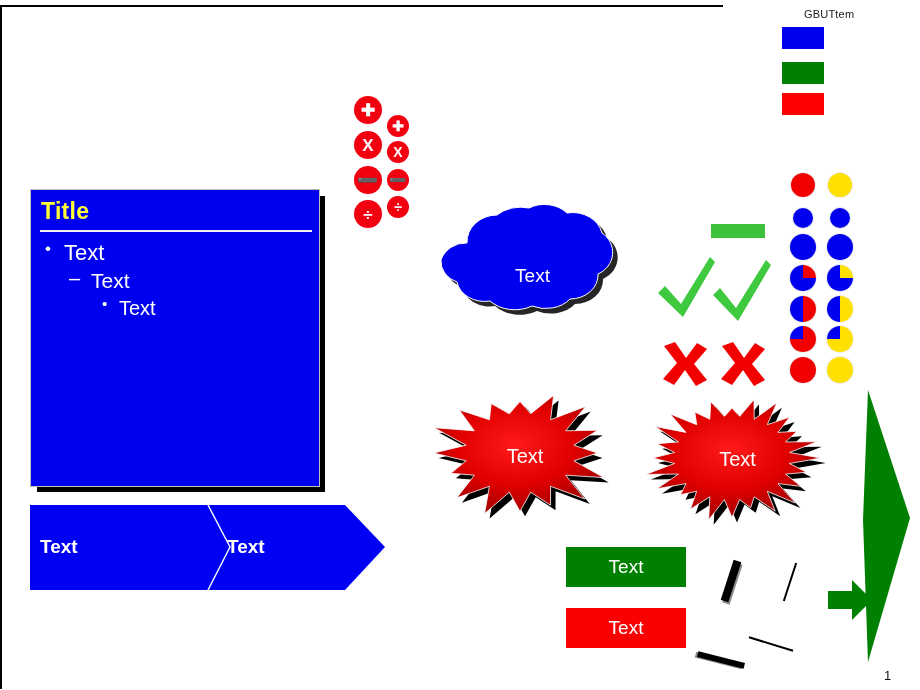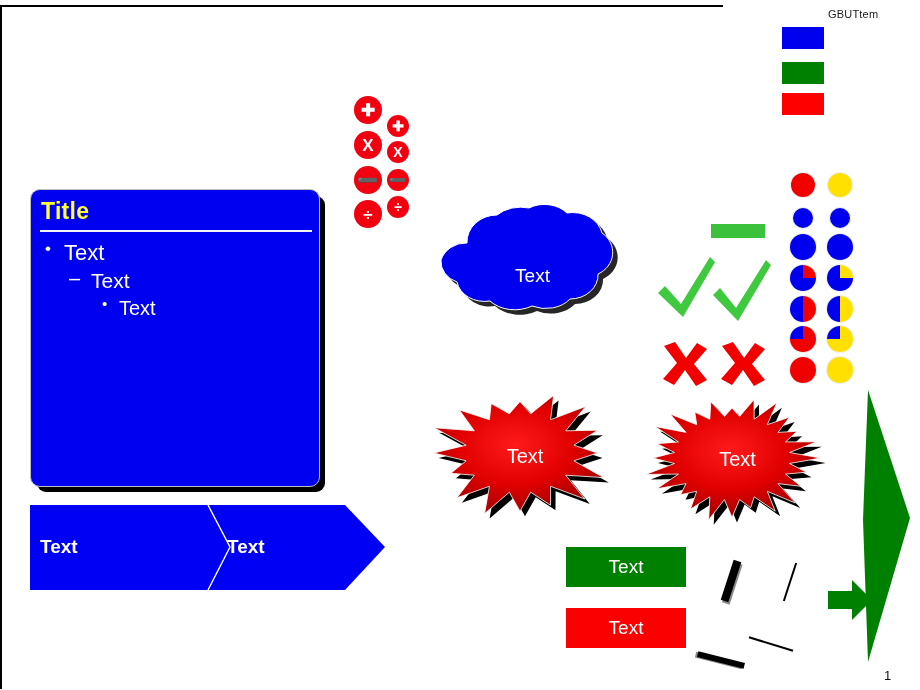--- a/index.html
+++ b/index.html
@@ -12,21 +12,21 @@
   }
   .stage{position:absolute;left:0;top:0;width:920px;height:690px;}
   .abs{position:absolute;}
 
   
   #frame-top{left:0;top:5px;width:723px;height:2px;background:#000;}
   #frame-left{left:0;top:5px;width:2px;height:684px;background:#000;}
 
   
   #header-label{
-    left:828px;top:8px;
+    left:804px;top:8px;
     font-size:11px;color:#1a1a1a;
     letter-spacing:0.2px;white-space:nowrap;
   }
 
   
   .swatch{width:42px;height:22px;}
   #legend-blue{left:782px;top:27px;background:#0000ee;}
   #legend-green{left:782px;top:62px;background:#008000;}
   #legend-red{left:782px;top:93px;background:#ff0000;}
 
@@ -146,21 +146,21 @@
 
   <div class="abs" id="frame-top"></div>
   <div class="abs" id="frame-left"></div>
 
   <div class="abs" id="header-label">GBUTtem</div>
 
   <div class="abs swatch" id="legend-blue" style="background: rgb(0, 0, 238);"></div>
   <div class="abs swatch" id="legend-green" style="background: rgb(0, 128, 0);"></div>
   <div class="abs swatch" id="legend-red" style="background: rgb(255, 0, 0);"></div>
 
-  <div class="abs" id="content-box" style="background: rgb(0, 0, 240); border-radius: 10px;">
+  <div class="abs" id="content-box" style="background: rgb(0, 0, 240);">
     <div id="content-title" style="color: rgb(255, 255, 51);">Title</div>
     <div id="title-rule"></div>
 
     <div class="bullet-row" id="bullet-l1">
       <span class="mk">•</span>
       <span>Text</span>
     </div>
     <div class="bullet-row" id="bullet-l2">
       <span class="mk">–</span>
       <span>Text</span>

